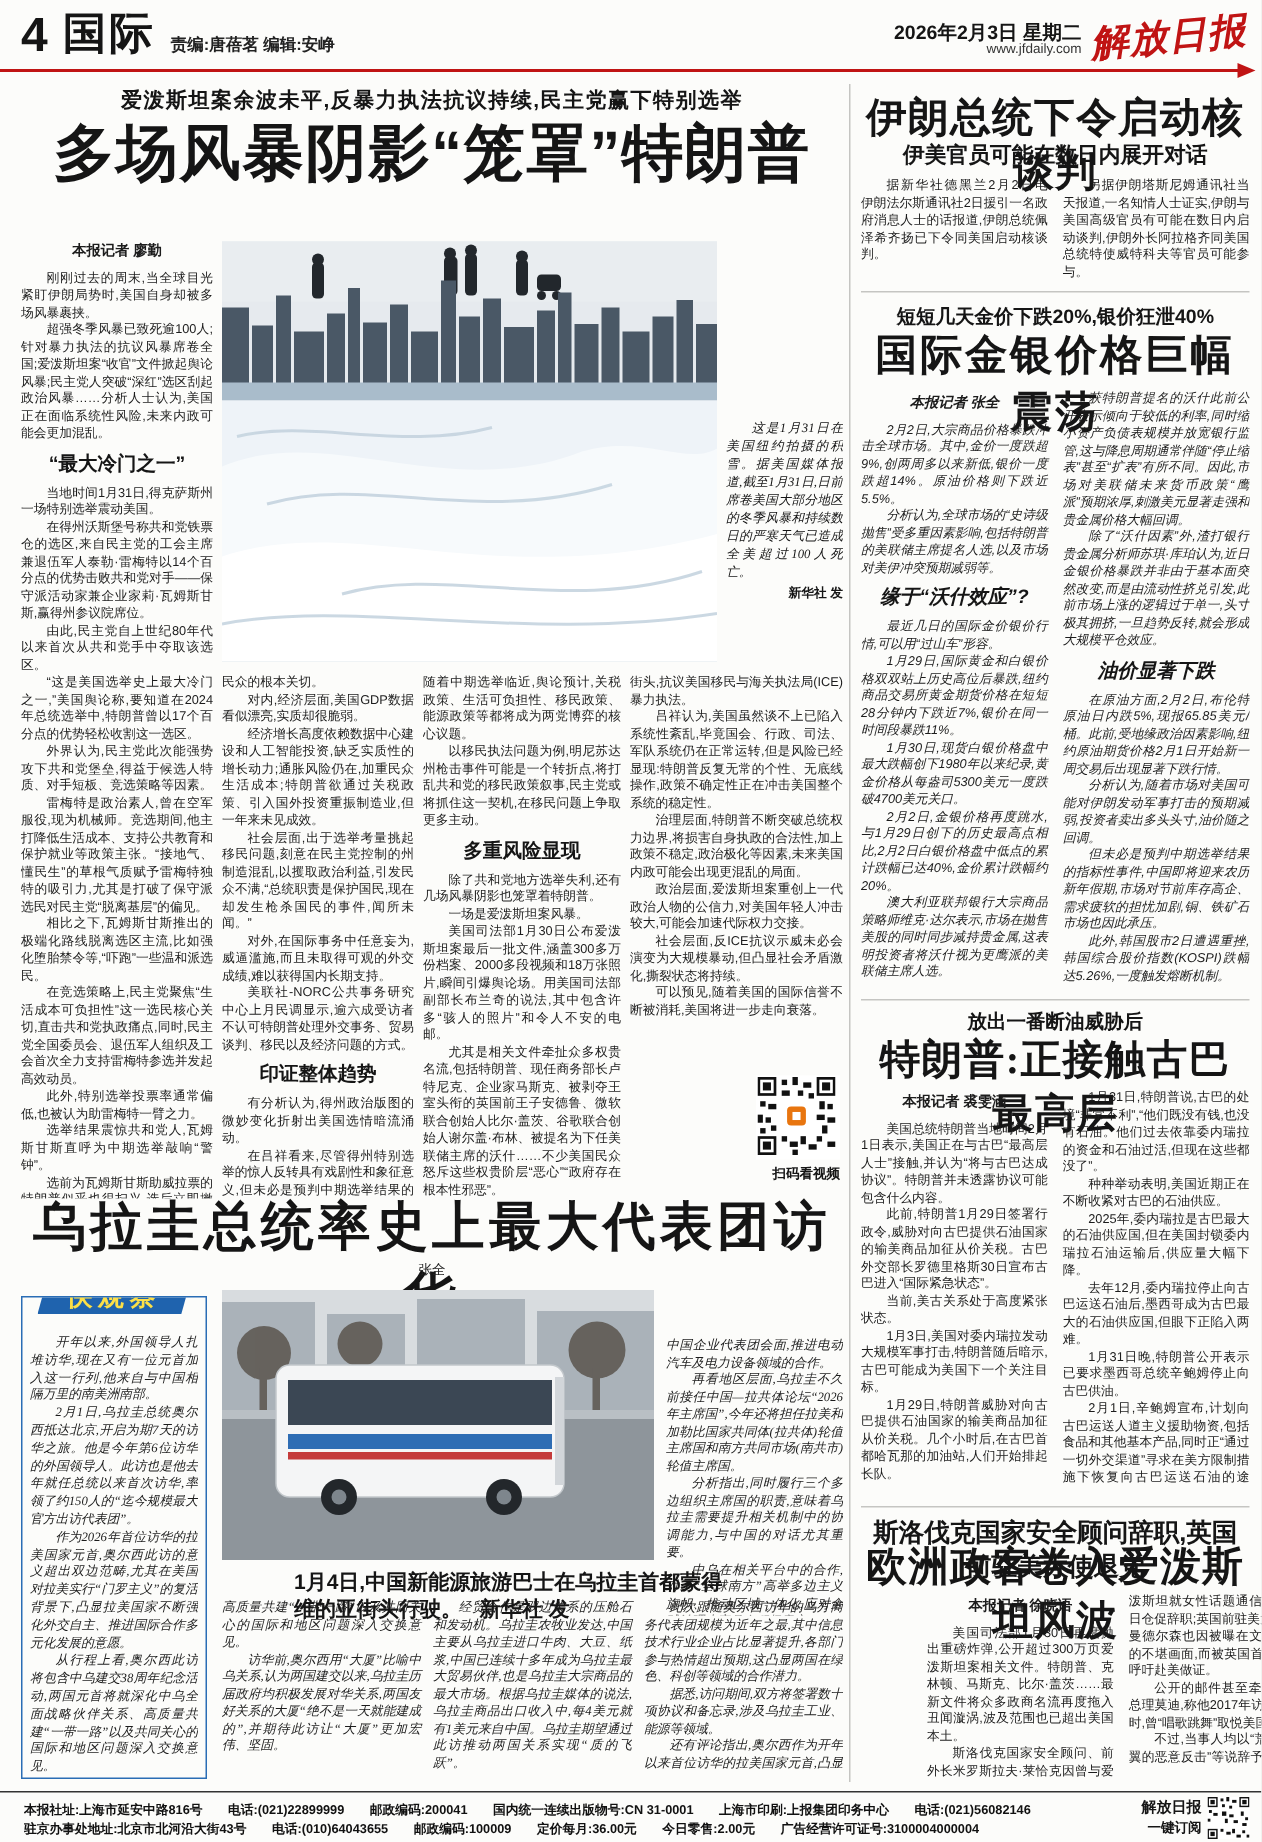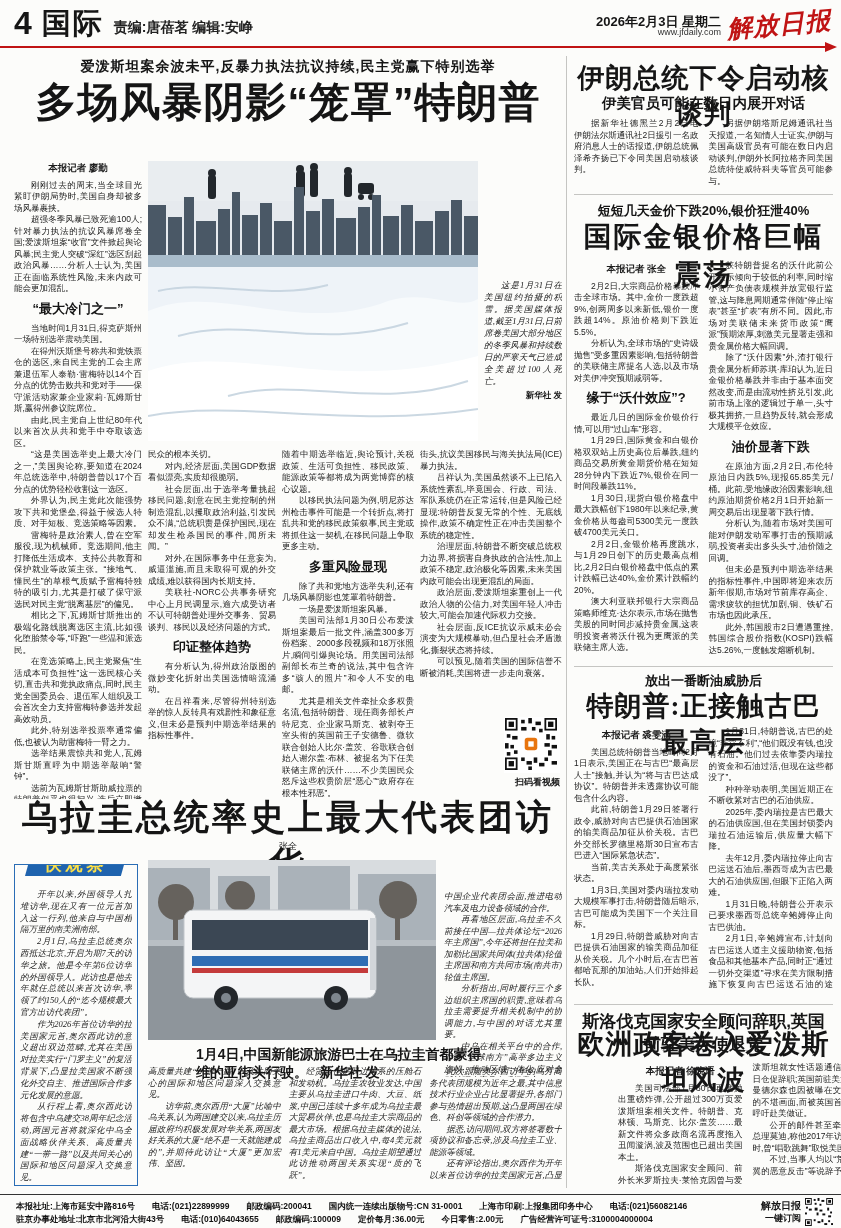--- a/index.html
+++ b/index.html
@@ -3,21 +3,21 @@
 <meta charset="utf-8">
 <style>
   html,body{margin:0;padding:0;background:#e9e9e6;}
   .page{position:relative;width:841px;height:1228px;margin:0 auto;background:#fcfcfa;
         font-family:"Liberation Sans","DejaVu Sans",sans-serif;color:#151515;overflow:hidden;}
   
   .hdr{position:absolute;left:14px;top:6px;right:10px;height:40px;}
   .hdr-left{position:absolute;left:0;top:0;display:flex;align-items:flex-end;gap:10px;}
   .pageno{font-size:32px;font-weight:bold;line-height:34px;}
   .section{font-size:29px;font-weight:bold;letter-spacing:2px;line-height:34px;}
-  .editors{font-size:14px;color:#222;padding-bottom:3px;font-weight:bold;}
+  .editors{font-size:11px;color:#222;padding-bottom:3px;font-weight:bold;}
   .hdr-right{position:absolute;right:110px;top:10px;text-align:right;line-height:11px;}
   .date{font-size:13px;font-weight:bold;}
   .site{font-size:9px;color:#333;}
   .logo{position:absolute;right:0;top:2px;color:#c01414;font-family:"Liberation Serif","DejaVu Serif",serif;
         font-style:italic;font-weight:bold;font-size:25px;transform:rotate(-5deg);letter-spacing:1px;}
   .redline{position:absolute;left:0;top:46px;width:829px;height:2px;background:#c01414;}
   .redline::after{content:"";position:absolute;right:-8px;top:-4px;border-left:12px solid #c01414;
         border-top:5px solid transparent;border-bottom:5px solid transparent;}
   
   .col{overflow:hidden;}
@@ -65,21 +65,21 @@
   .ubcols{position:absolute;left:134px;top:208px;width:414px;height:122px;}
   
   .vdiv{position:absolute;left:566px;top:56px;width:1px;height:1132px;background:#c5c5c2;}
   .hsep{position:absolute;left:574px;width:259px;height:1px;background:#c5c5c2;}
   .r-headline{font-family:"Liberation Serif","DejaVu Serif",serif;font-weight:bold;text-align:center;}
   .iran-headline{position:absolute;left:574px;top:60px;width:259px;font-size:27px;letter-spacing:1px;font-family:Liberation Serif, serif;}
   .iran-sub{position:absolute;left:574px;top:94px;width:259px;text-align:center;font-size:14.5px;font-weight:bold;}
   .iran-cols{position:absolute;left:574px;top:118px;width:259px;height:70px;}
   .gold-kicker{position:absolute;left:574px;top:202px;width:259px;text-align:center;font-size:13px;font-weight:bold;}
   .gold-headline{position:absolute;left:574px;top:218px;width:259px;font-size:28px;letter-spacing:2px;}
-  .gold-cols{position:absolute;left:574px;top:260px;width:259px;height:400px;}
+  .gold-cols{position:absolute;left:574px;top:260px;width:259px;height:400px;font-style:italic;}
   .cuba-kicker{position:absolute;left:574px;top:672px;width:259px;text-align:center;font-size:13px;font-weight:bold;}
   .cuba-headline{position:absolute;left:574px;top:688px;width:259px;font-size:27px;font-weight:900;letter-spacing:1px;}
   .cuba-cols{position:absolute;left:574px;top:726px;width:259px;height:272px;}
   .ep-kicker{position:absolute;left:574px;top:1010px;width:259px;text-align:center;font-size:17px;font-weight:bold;}
   .ep-headline{position:absolute;left:574px;top:1026px;width:259px;font-size:27px;letter-spacing:1px;}
   .ep-cols{position:absolute;left:574px;top:1062px;width:259px;height:126px;margin-left:44px;}
   
   .footer{position:absolute;left:0;right:0;top:1194px;height:34px;border-top:1px solid #333;padding-top:4px;}
   .frow{position:absolute;left:16px;right:86px;font-size:8.5px;font-weight:bold;color:#111;white-space:nowrap;overflow:hidden;}
   .frow1{top:6px;} .frow2{top:19px;}
@@ -184,20 +184,21 @@
     </div>
 
     <div class="mcap">
       <p>这是1月31日在美国纽约拍摄的积雪。据美国媒体报道,截至1月31日,日前席卷美国大部分地区的冬季风暴和持续数日的严寒天气已造成全美超过100人死亡。</p>
       <span class="credit">新华社 发</span>
     </div>
 
     <div class="col mc2">
         <p class="noind">民众的根本关切。</p>
         <p>对内,经济层面,美国GDP数据看似漂亮,实质却很脆弱。</p>
+        <p>经济增长高度依赖数据中心建设和人工智能投资,缺乏实质性的增长动力;通胀风险仍在,加重民众生活成本;特朗普欲通过关税政策、引入国外投资重振制造业,但一年来未见成效。</p>
         <p>社会层面,出于选举考量挑起移民问题,刻意在民主党控制的州制造混乱,以攫取政治利益,引发民众不满,“总统职责是保护国民,现在却发生枪杀国民的事件,闻所未闻。”</p>
         <p>对外,在国际事务中任意妄为,威逼滥施,而且未取得可观的外交成绩,难以获得国内长期支持。</p>
         <p>美联社-NORC公共事务研究中心上月民调显示,逾六成受访者不认可特朗普处理外交事务、贸易谈判、移民以及经济问题的方式。</p>
         <h4 class="sub">印证整体趋势</h4>
         <p>有分析认为,得州政治版图的微妙变化折射出美国选情暗流涌动。</p>
         <p>在吕祥看来,尽管得州特别选举的惊人反转具有戏剧性和象征意义,但未必是预判中期选举结果的指标性事件。</p>
       </div>
     <div class="col mc3">
         <p class="noind">随着中期选举临近,舆论预计,关税政策、生活可负担性、移民政策、能源政策等都将成为两党博弈的核心议题。</p>
         <p>以移民执法问题为例,明尼苏达州枪击事件可能是一个转折点,将打乱共和党的移民政策叙事,民主党或将抓住这一契机,在移民问题上争取更多主动。</p>

